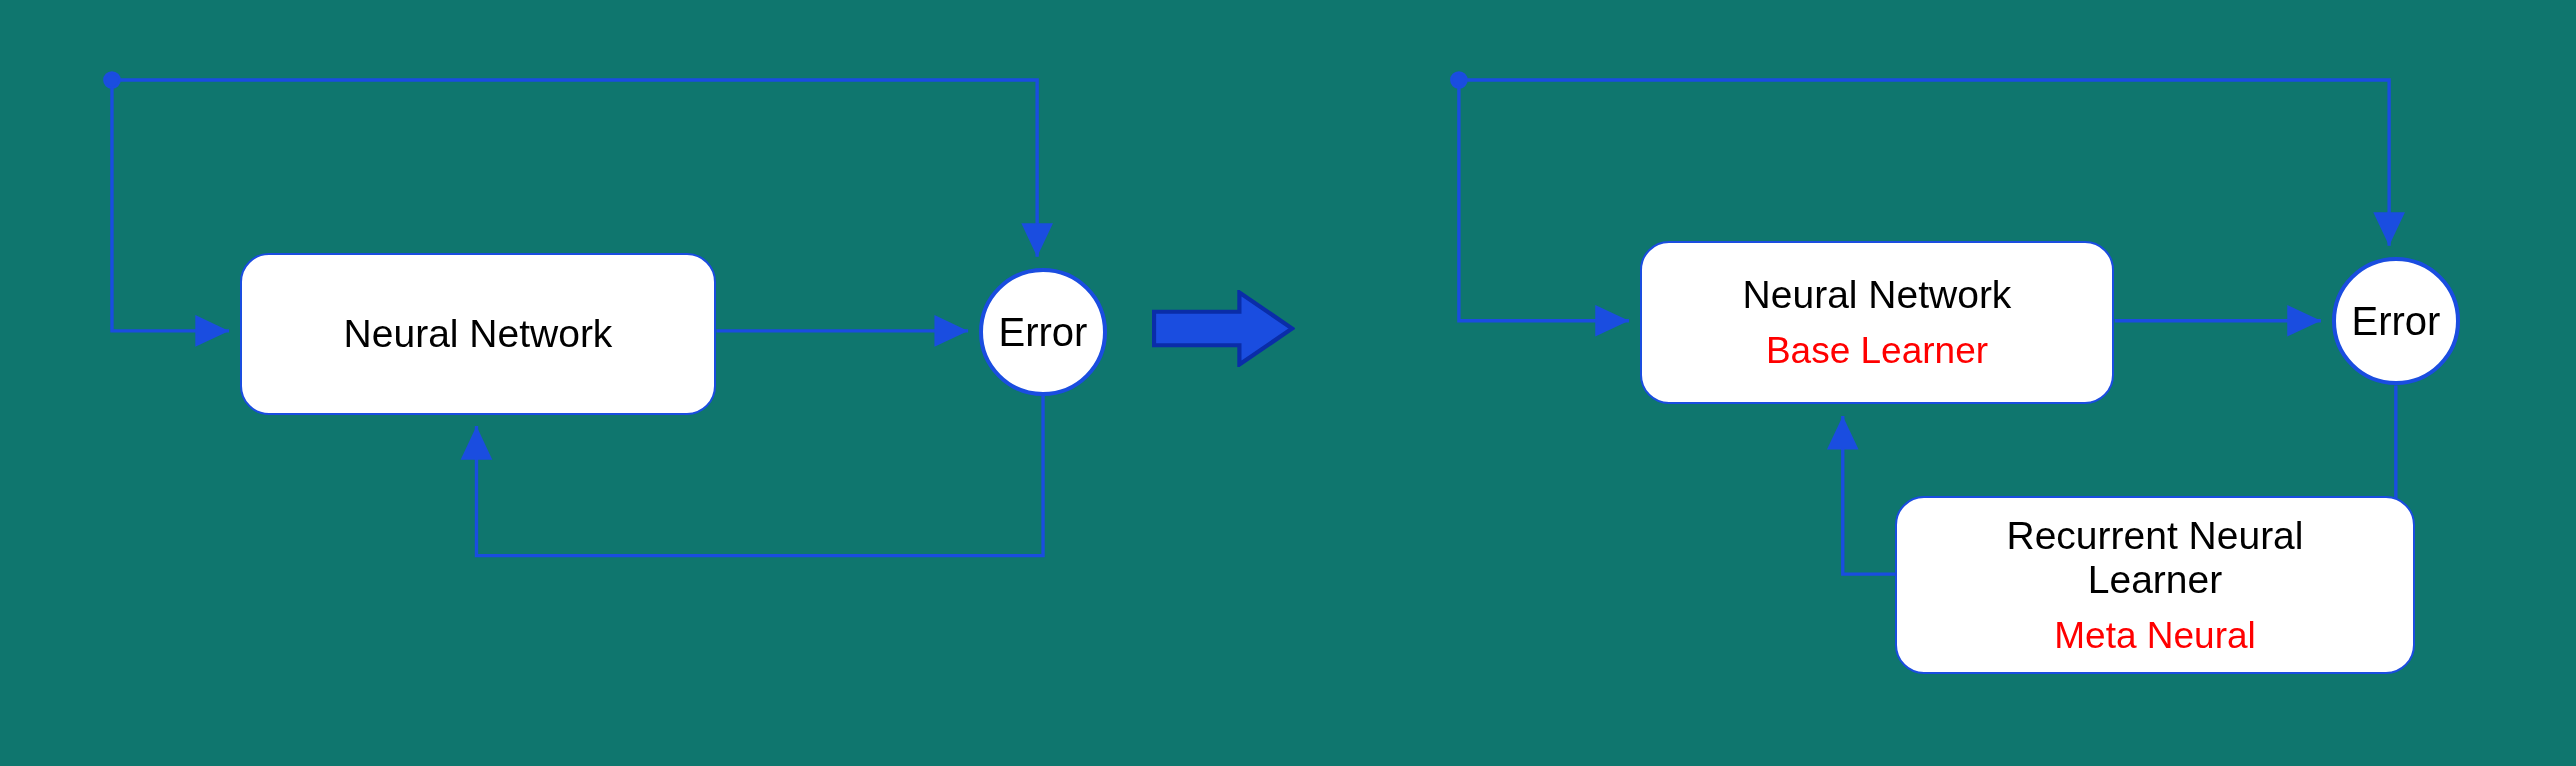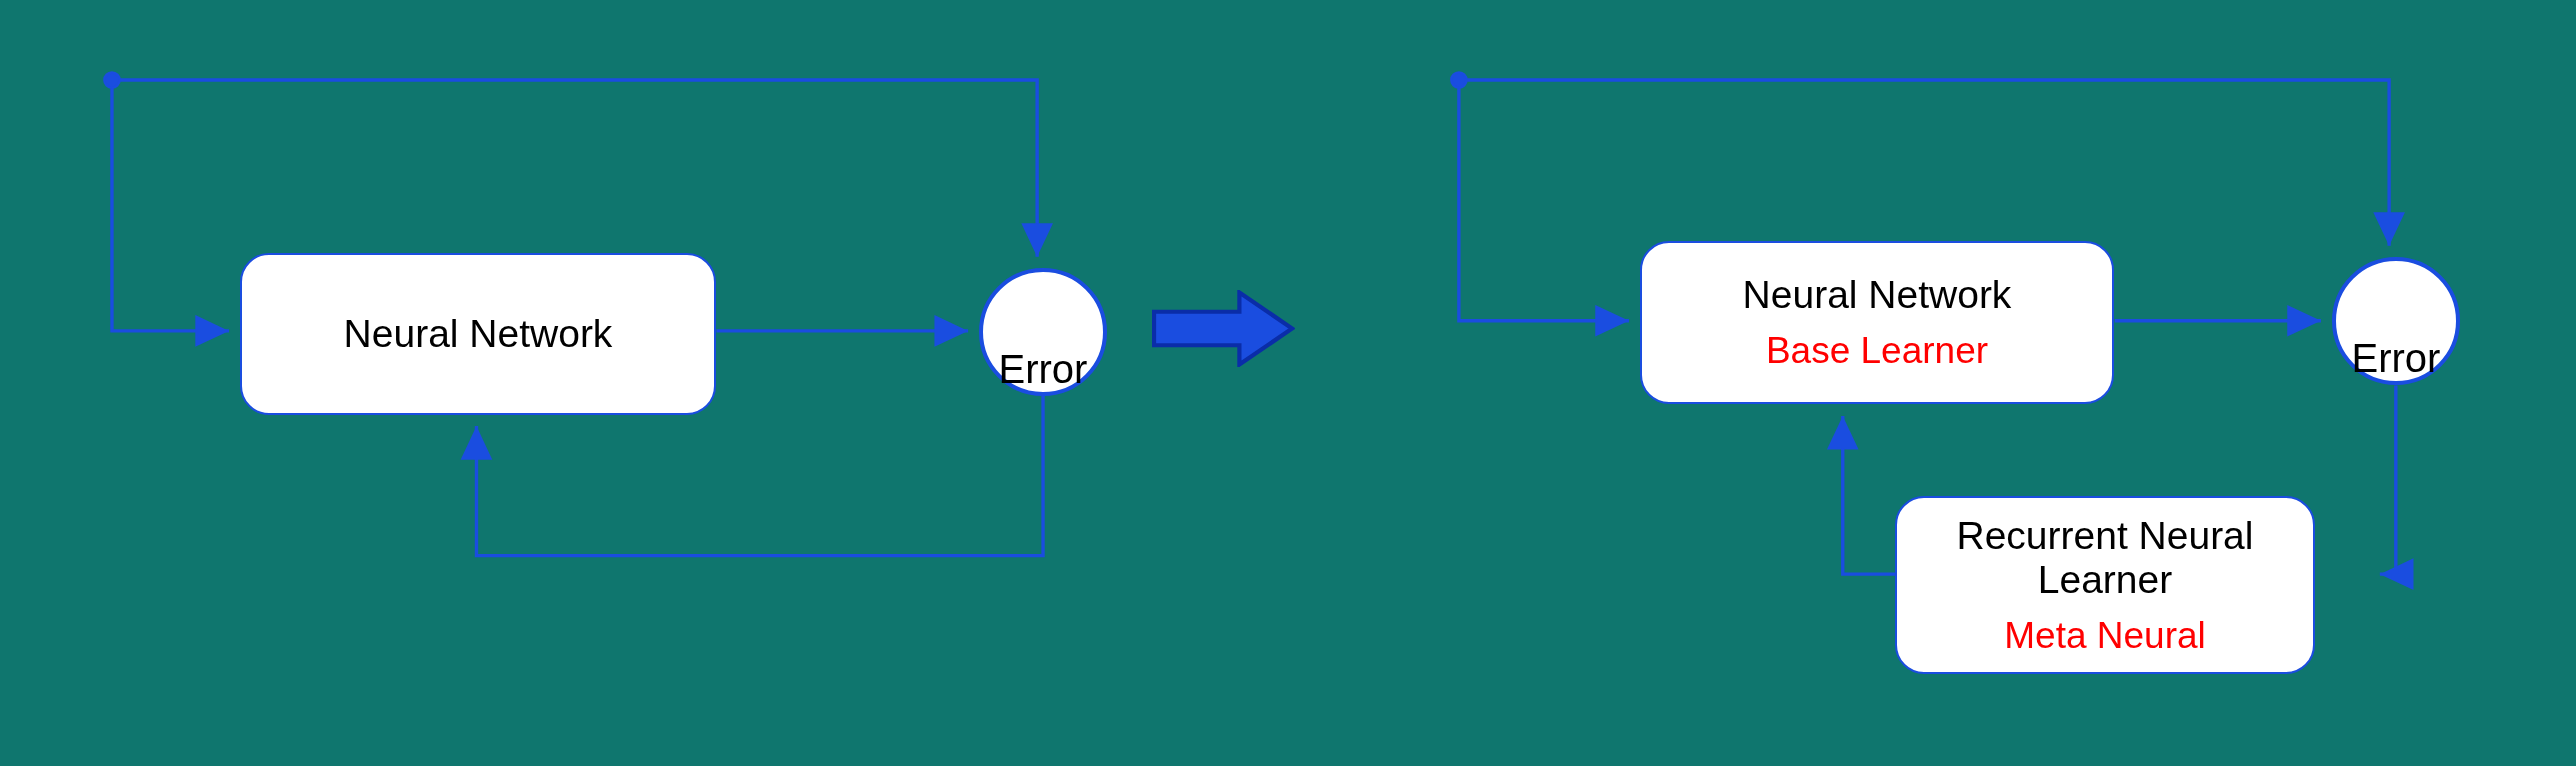--- a/index.html
+++ b/index.html
@@ -5,33 +5,33 @@
   html,body{margin:0;padding:0;background:#000;}
   body{width:2576px;height:767px;overflow:hidden;
        font-family:"Liberation Sans","DejaVu Sans",sans-serif;}
   #stage{position:relative;width:2576px;height:767px;background:#0f766e;}
   #wires{position:absolute;left:0;top:0;width:2576px;height:767px;}
 
   .node{position:absolute;box-sizing:border-box;background:#ffffff;
         border:2.5px solid #1a4de0;display:flex;flex-direction:column;
         align-items:center;justify-content:center;line-height:1.12;}
   .rbox{border-radius:29px;}
-  .circ{border-radius:50%;border-width:4.2px;justify-content:flex-end;}
+  .circ{border-radius:50%;border-width:4.2px;}
 
   .t-main{color:#000000;font-size:39px;white-space:nowrap;}
   .t-sub{color:#ff0000;font-size:37px;white-space:nowrap;margin-top:13.5px;text-align:center;}
   .t-err{color:#000000;font-size:40px;white-space:nowrap;}
 
   
   #nn-left   {left:240px; top:253px; width:476px; height:162px;}
   #err-left  {left:979px;top:268px; width:128px; height:128px;}
   
   #nn-right  {left:1640px;top:241px; width:474px; height:163px;}
   #err-right {left:2332px;top:257px; width:128px; height:128px;}
-  #rnn-right {left:1895px;top:496px; width:420px; height:178px;}
+  #rnn-right {left:1895px;top:496px; width:520px; height:178px;}
 
   #big-arrow{position:absolute;left:1152px;top:290px;width:143px;height:77px;}
 </style>
 </head>
 <body>
 
 <div id="stage">
 
   <svg id="wires" viewBox="0 0 3060 911" xmlns="http://www.w3.org/2000/svg">
     <defs>

